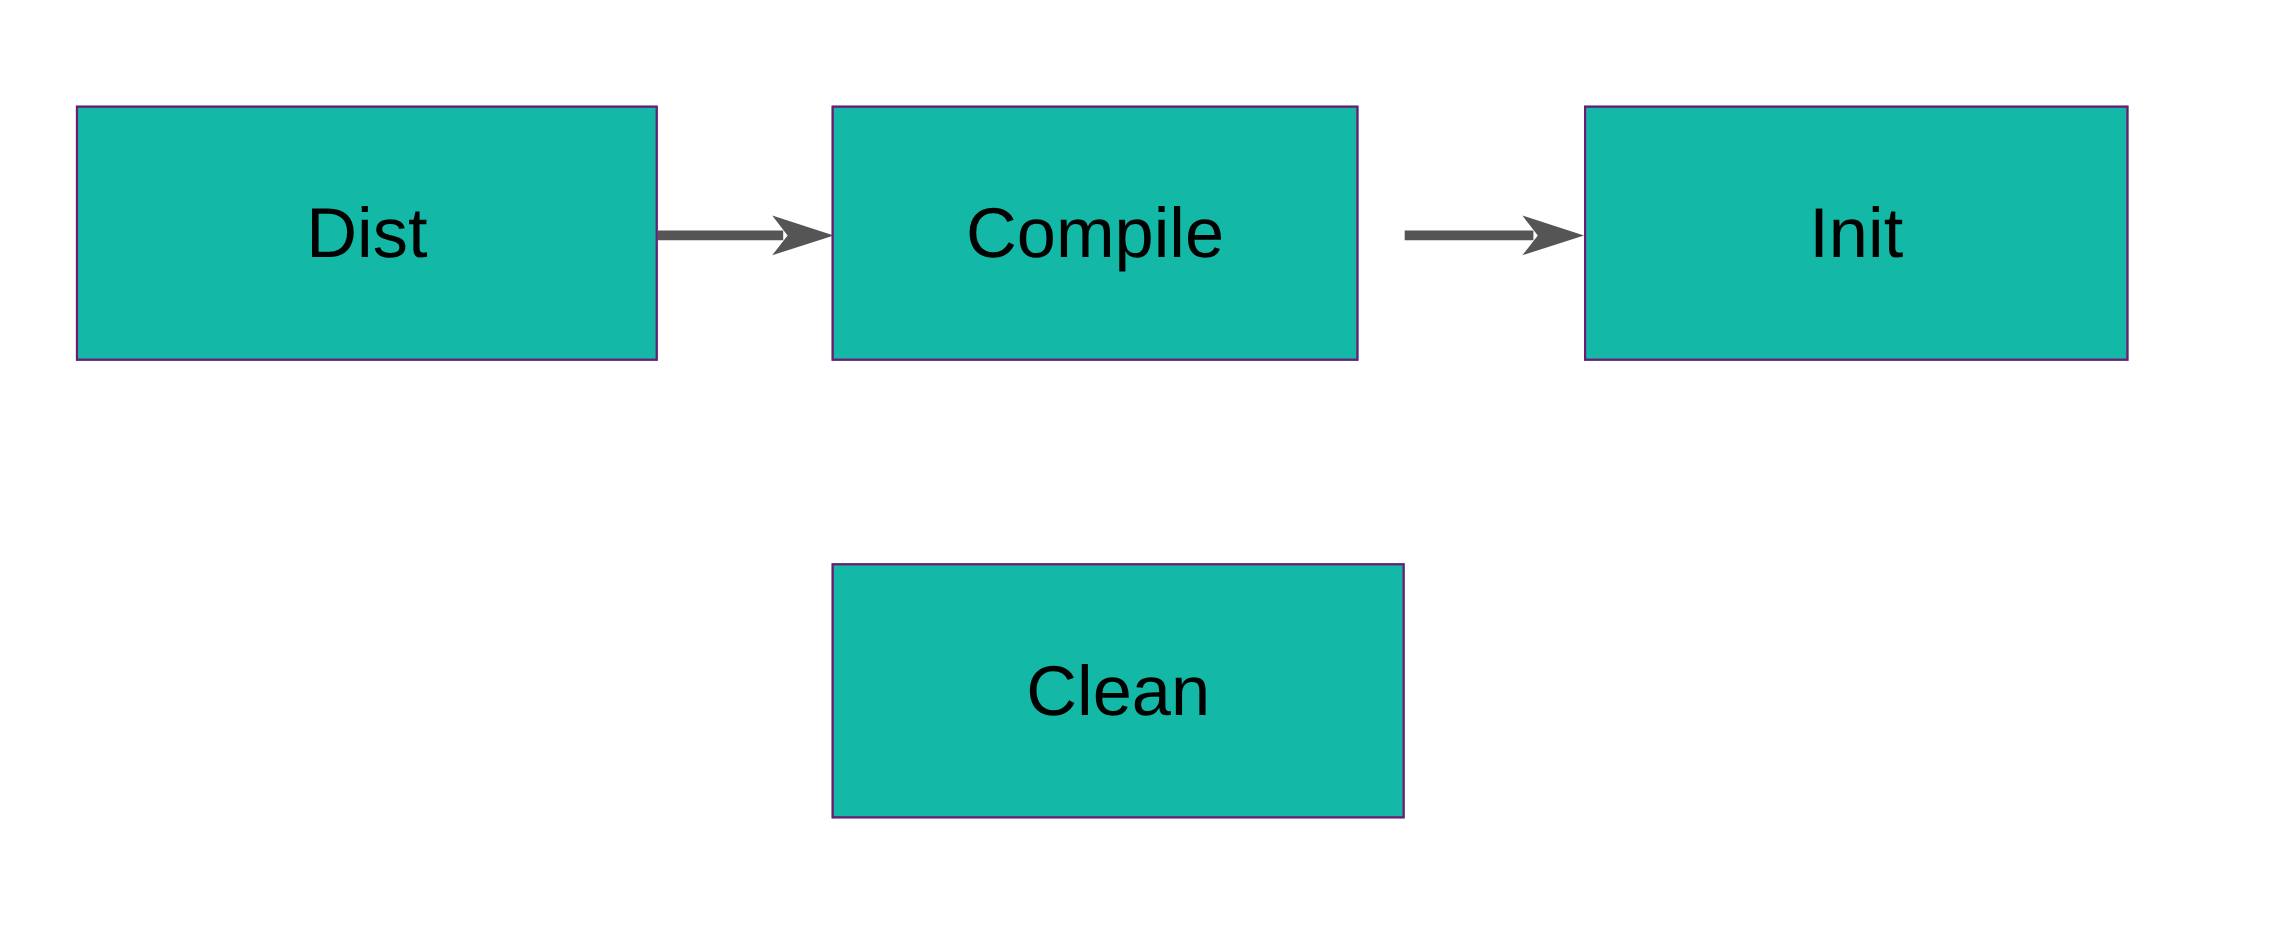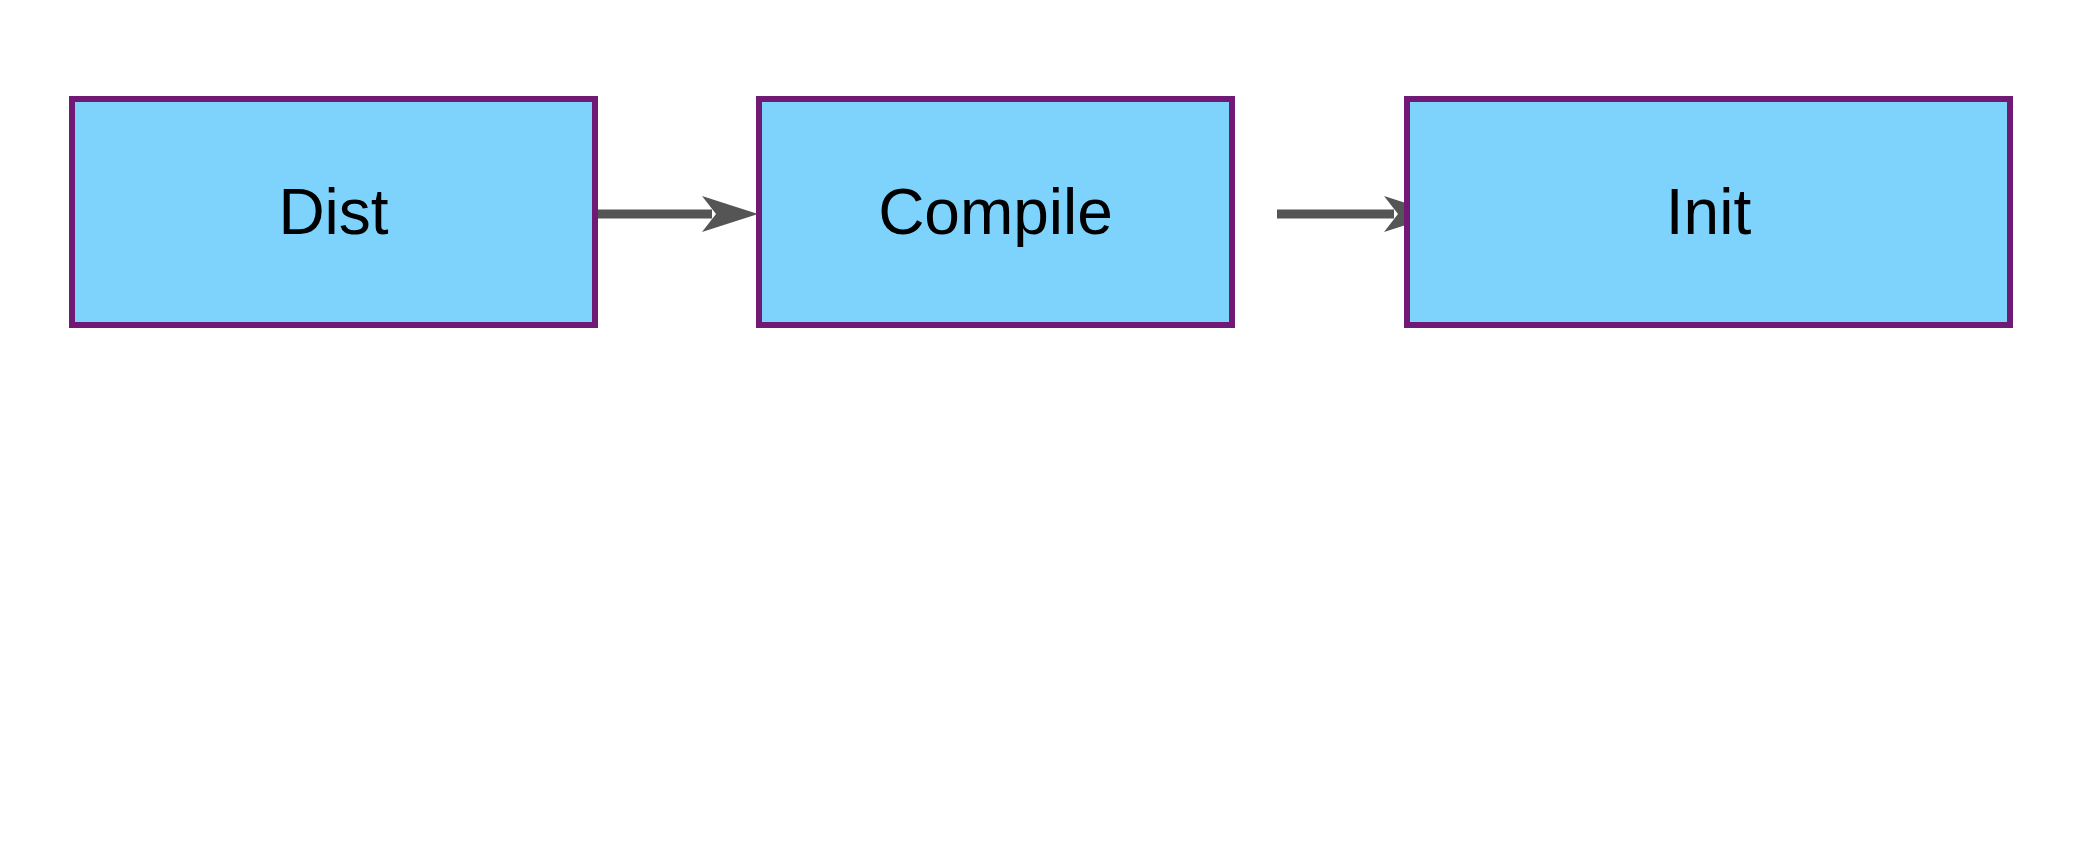--- a/index.html
+++ b/index.html
@@ -12,22 +12,22 @@
     position: relative;
     width: 2078px;
     height: 848px;
     background: #ffffff;
     overflow: hidden;
     font-family: "Liberation Sans", sans-serif;
   }
   .node {
     position: absolute;
     box-sizing: border-box;
-    background: #7dd3fc;
-    border: 6px solid #701a75;
+    background: #14b8a6;
+    border: 2px solid #701a75;
     display: flex;
     align-items: center;
     justify-content: center;
   }
   .node-label {
     font-family: "Liberation Sans", sans-serif;
     font-size: 64px;
     line-height: 1;
     font-weight: 400;
     color: #000000;
@@ -74,18 +74,21 @@
   </svg>
 
   <div class="node" style="left:69px; top:96px; width:529px; height:232px;">
     <span class="node-label">Dist</span>
   </div>
 
   <div class="node" style="left:756px; top:96px; width:479px; height:232px;">
     <span class="node-label">Compile</span>
   </div>
 
-  <div class="node" style="left:1404px; top:96px; width:609px; height:232px;">
+  <div class="node" style="left:1440px; top:96px; width:495px; height:232px;">
     <span class="node-label">Init</span>
   </div>
 
+  <div class="node" style="left:756px; top:512px; width:521px; height:232px;">
+    <span class="node-label">Clean</span>
+  </div>
 
 </div>
 
 </body></html>

